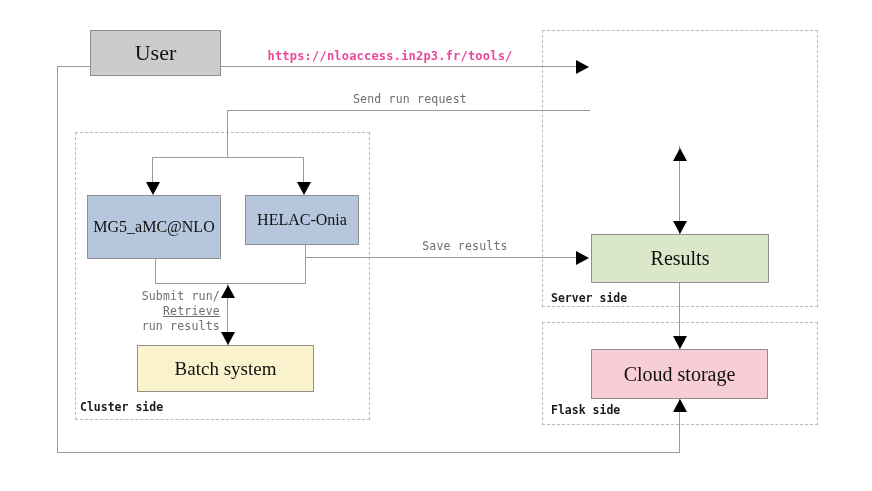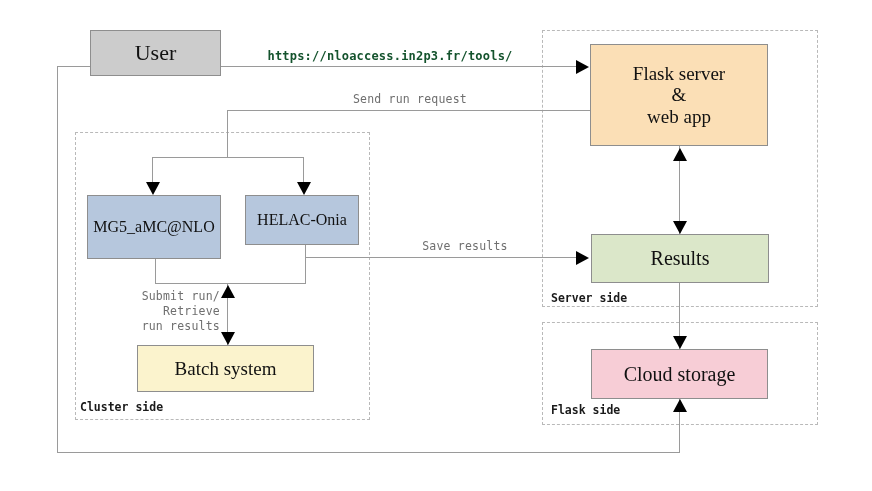--- a/index.html
+++ b/index.html
@@ -30,21 +30,21 @@
 
   
   .arw{position:absolute;width:0;height:0;}
   .arw-r{border-top:7px solid transparent;border-bottom:7px solid transparent;border-left:13px solid #000000;}
   .arw-d{border-left:7px solid transparent;border-right:7px solid transparent;border-top:13px solid #000000;}
   .arw-u{border-left:7px solid transparent;border-right:7px solid transparent;border-bottom:13px solid #000000;}
 
   
   .cap{position:absolute;font-family:"DejaVu Sans Mono","Liberation Mono",monospace;
        color:#6f6f6f;font-size:11.5px;white-space:nowrap;letter-spacing:.2px;}
-  .cap-strong{color:#14532d;font-weight:bold;font-size:12px;}
+  .cap-strong{color:#ec4899;font-weight:bold;font-size:12px;}
   .cap-c{text-align:center;}
   .cap-r{text-align:right;}
 </style>
 </head>
 <body>
 
 <div id="canvas">
 
   <div class="region" style="left:75px;top:132px;width:295px;height:288px;"></div>
   <div class="region-label" style="left:80px;top:400px;">Cluster side</div>
@@ -68,21 +68,21 @@
   <div class="arw arw-d" style="left:297px;top:182px;"></div>
   <div class="cap cap-c" style="left:300px;top:92px;width:220px;">Send run request</div>
 
   <div class="ln lv" style="left:155px;top:245px;height:38px;"></div>
   <div class="ln lv" style="left:305px;top:245px;height:38px;"></div>
   <div class="ln lh" style="left:155px;top:283px;width:151px;"></div>
   <div class="ln lv" style="left:227px;top:283px;height:62px;"></div>
   <div class="arw arw-u" style="left:221px;top:285px;"></div>
   <div class="arw arw-d" style="left:221px;top:332px;"></div>
   <div class="cap cap-r" style="left:50px;top:289px;width:170px;">Submit run/</div>
-  <div class="cap cap-r" style="left:50px;top:304px;width:170px;">Retrieve</div>
+  <div class="cap cap-r" style="left:50px;top:304px;width:170px;text-decoration:underline;">Retrieve</div>
   <div class="cap cap-r" style="left:50px;top:319px;width:170px;">run results</div>
 
   <div class="ln lh" style="left:305px;top:257px;width:273px;"></div>
   <div class="arw arw-r" style="left:576px;top:251px;"></div>
   <div class="cap cap-c" style="left:385px;top:239px;width:160px;">Save results</div>
 
   <div class="ln lv" style="left:679px;top:146px;height:88px;"></div>
   <div class="arw arw-u" style="left:673px;top:148px;"></div>
   <div class="arw arw-d" style="left:673px;top:221px;"></div>
 
@@ -92,25 +92,20 @@
   <div class="ln lv" style="left:679px;top:399px;height:53px;"></div>
   <div class="arw arw-u" style="left:673px;top:399px;"></div>
   <div class="ln lh" style="left:57px;top:452px;width:623px;"></div>
   <div class="ln lv" style="left:57px;top:66px;height:387px;"></div>
   <div class="ln lh" style="left:57px;top:66px;width:34px;"></div>
 
   <div class="node node-user" style="left:90px;top:30px;width:131px;height:46px;">
     <span>User</span>
   </div>
 
-  <div class="node node-flask" style="left:590px;top:44px;width:178px;height:102px;flex-direction:column;">
-    <span>Flask server</span>
-    <span>&amp;</span>
-    <span>web app</span>
-  </div>
 
   <div class="node node-tool" style="left:87px;top:195px;width:134px;height:64px;">
     <span>MG5_aMC@NLO</span>
   </div>
 
   <div class="node node-tool" style="left:245px;top:195px;width:114px;height:50px;">
     <span>HELAC-Onia</span>
   </div>
 
   <div class="node node-batch" style="left:137px;top:345px;width:177px;height:47px;">

